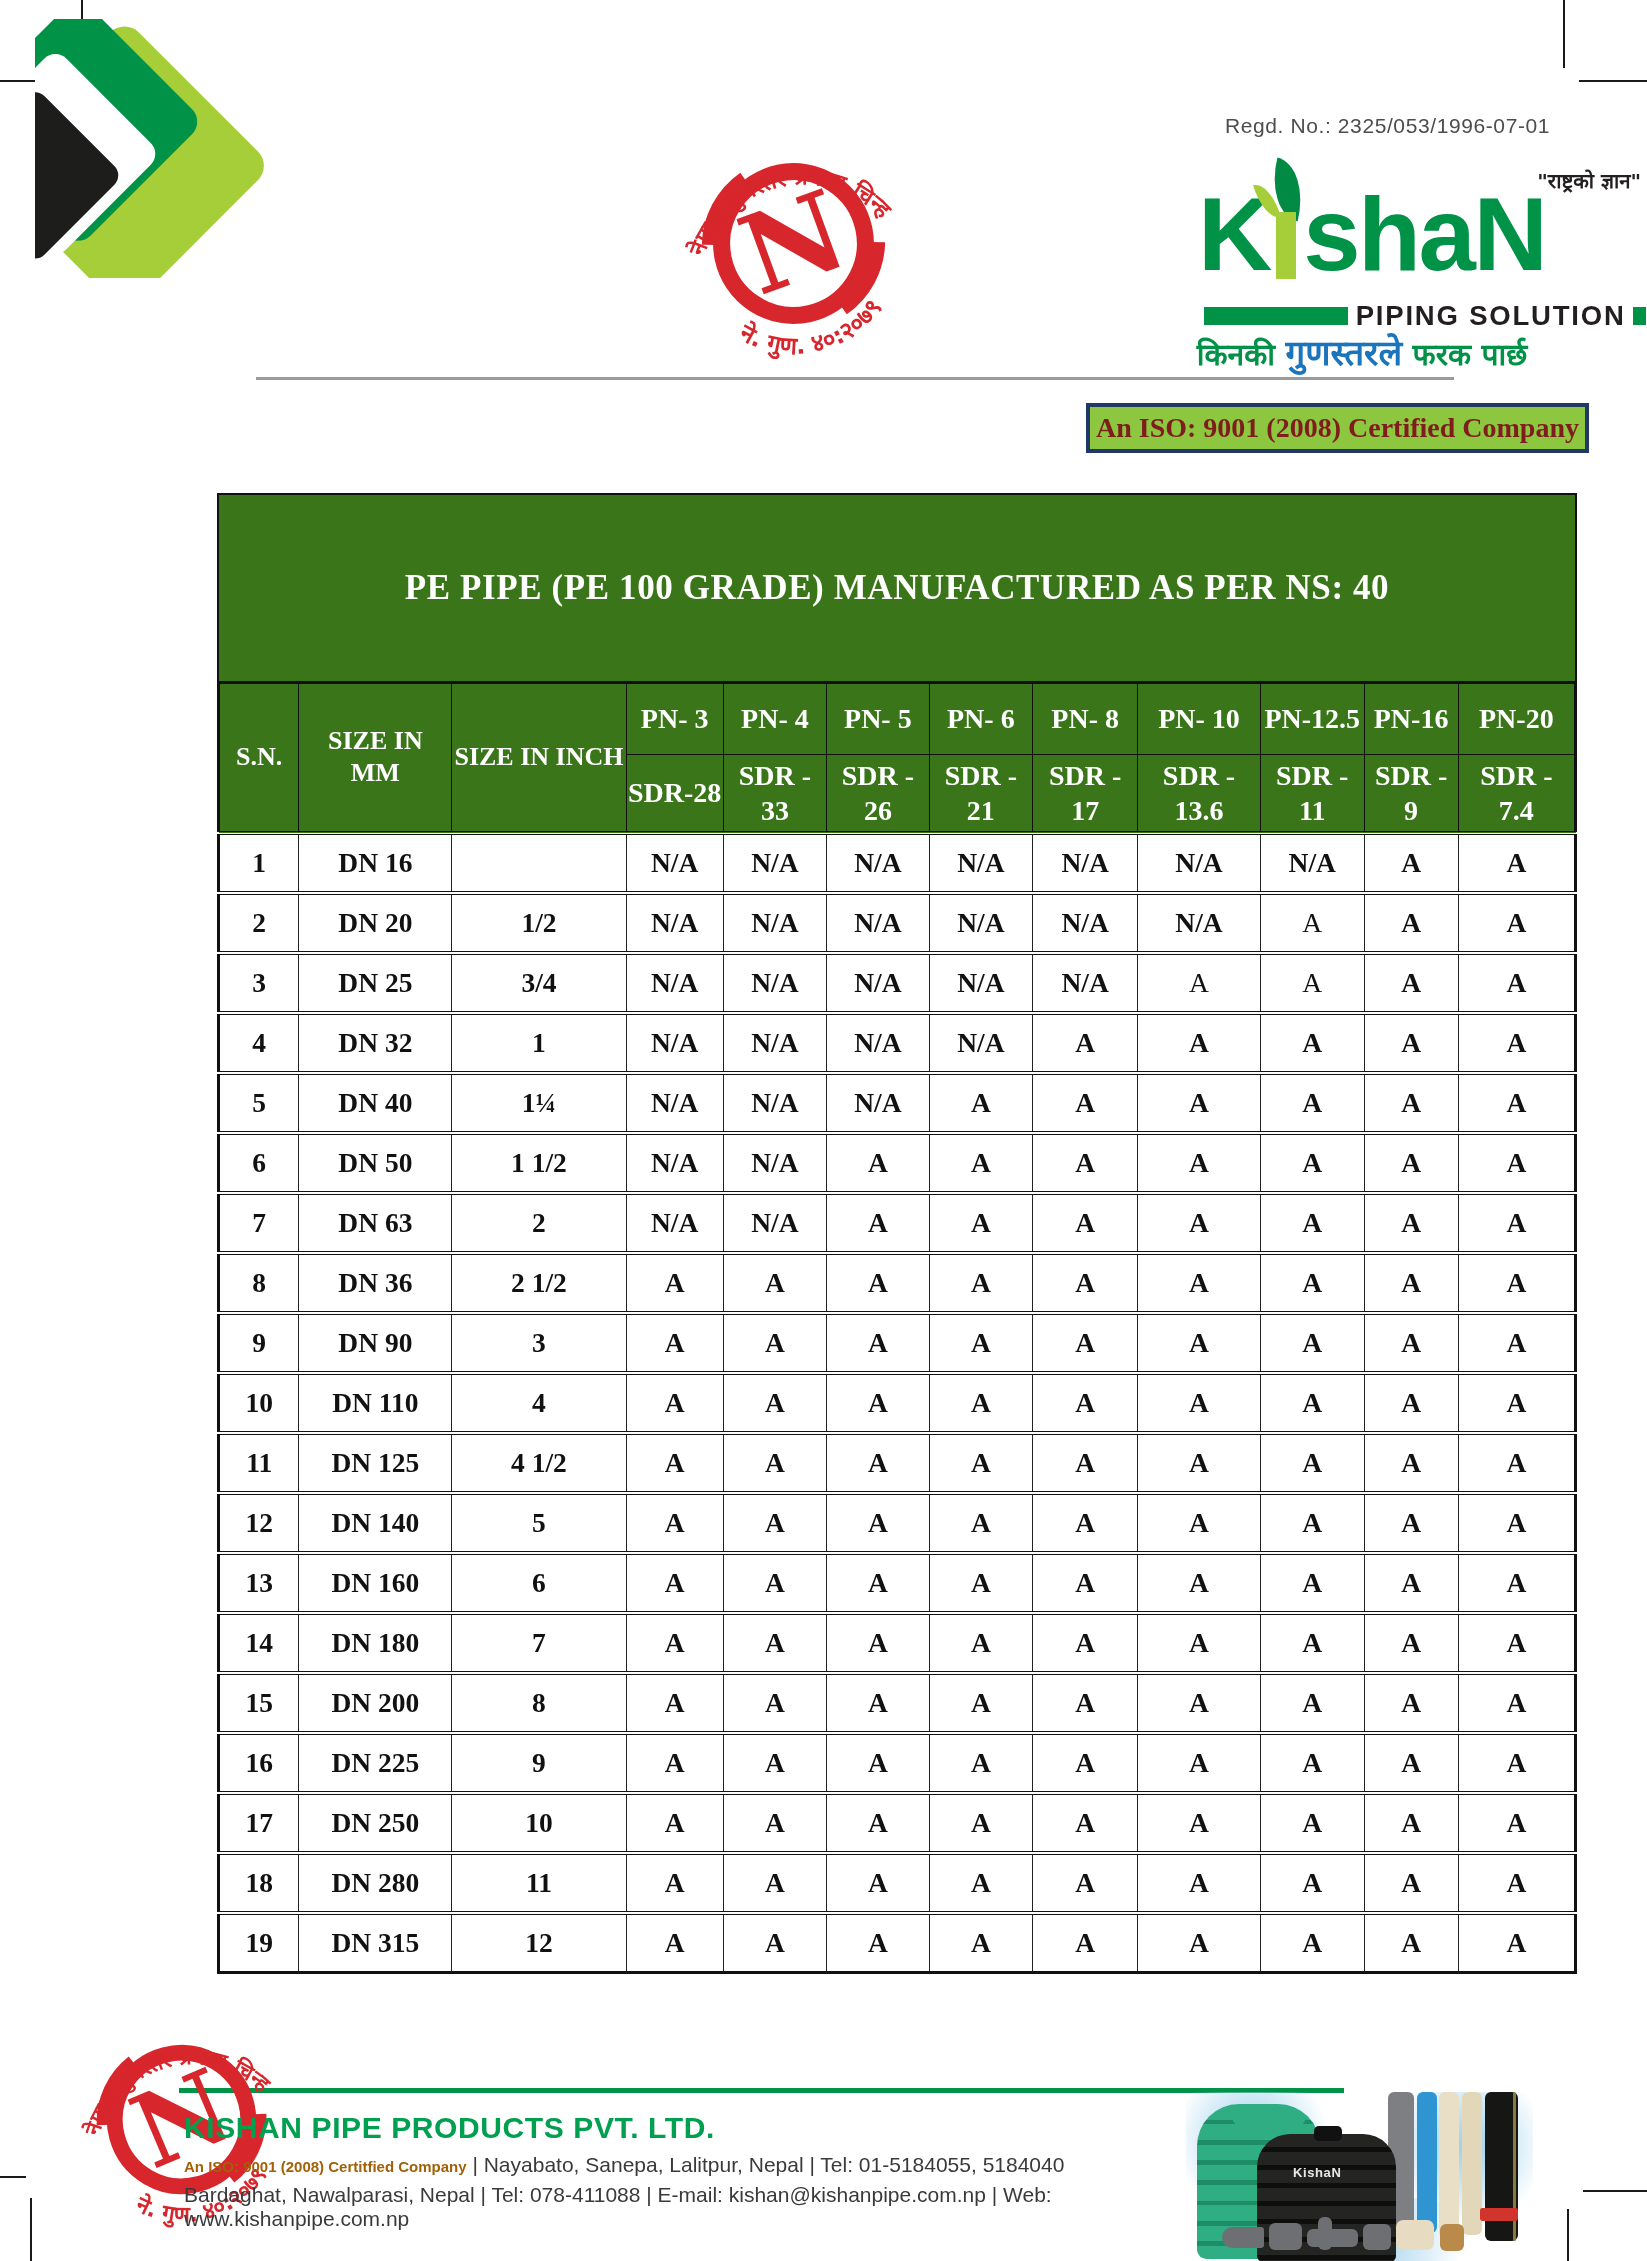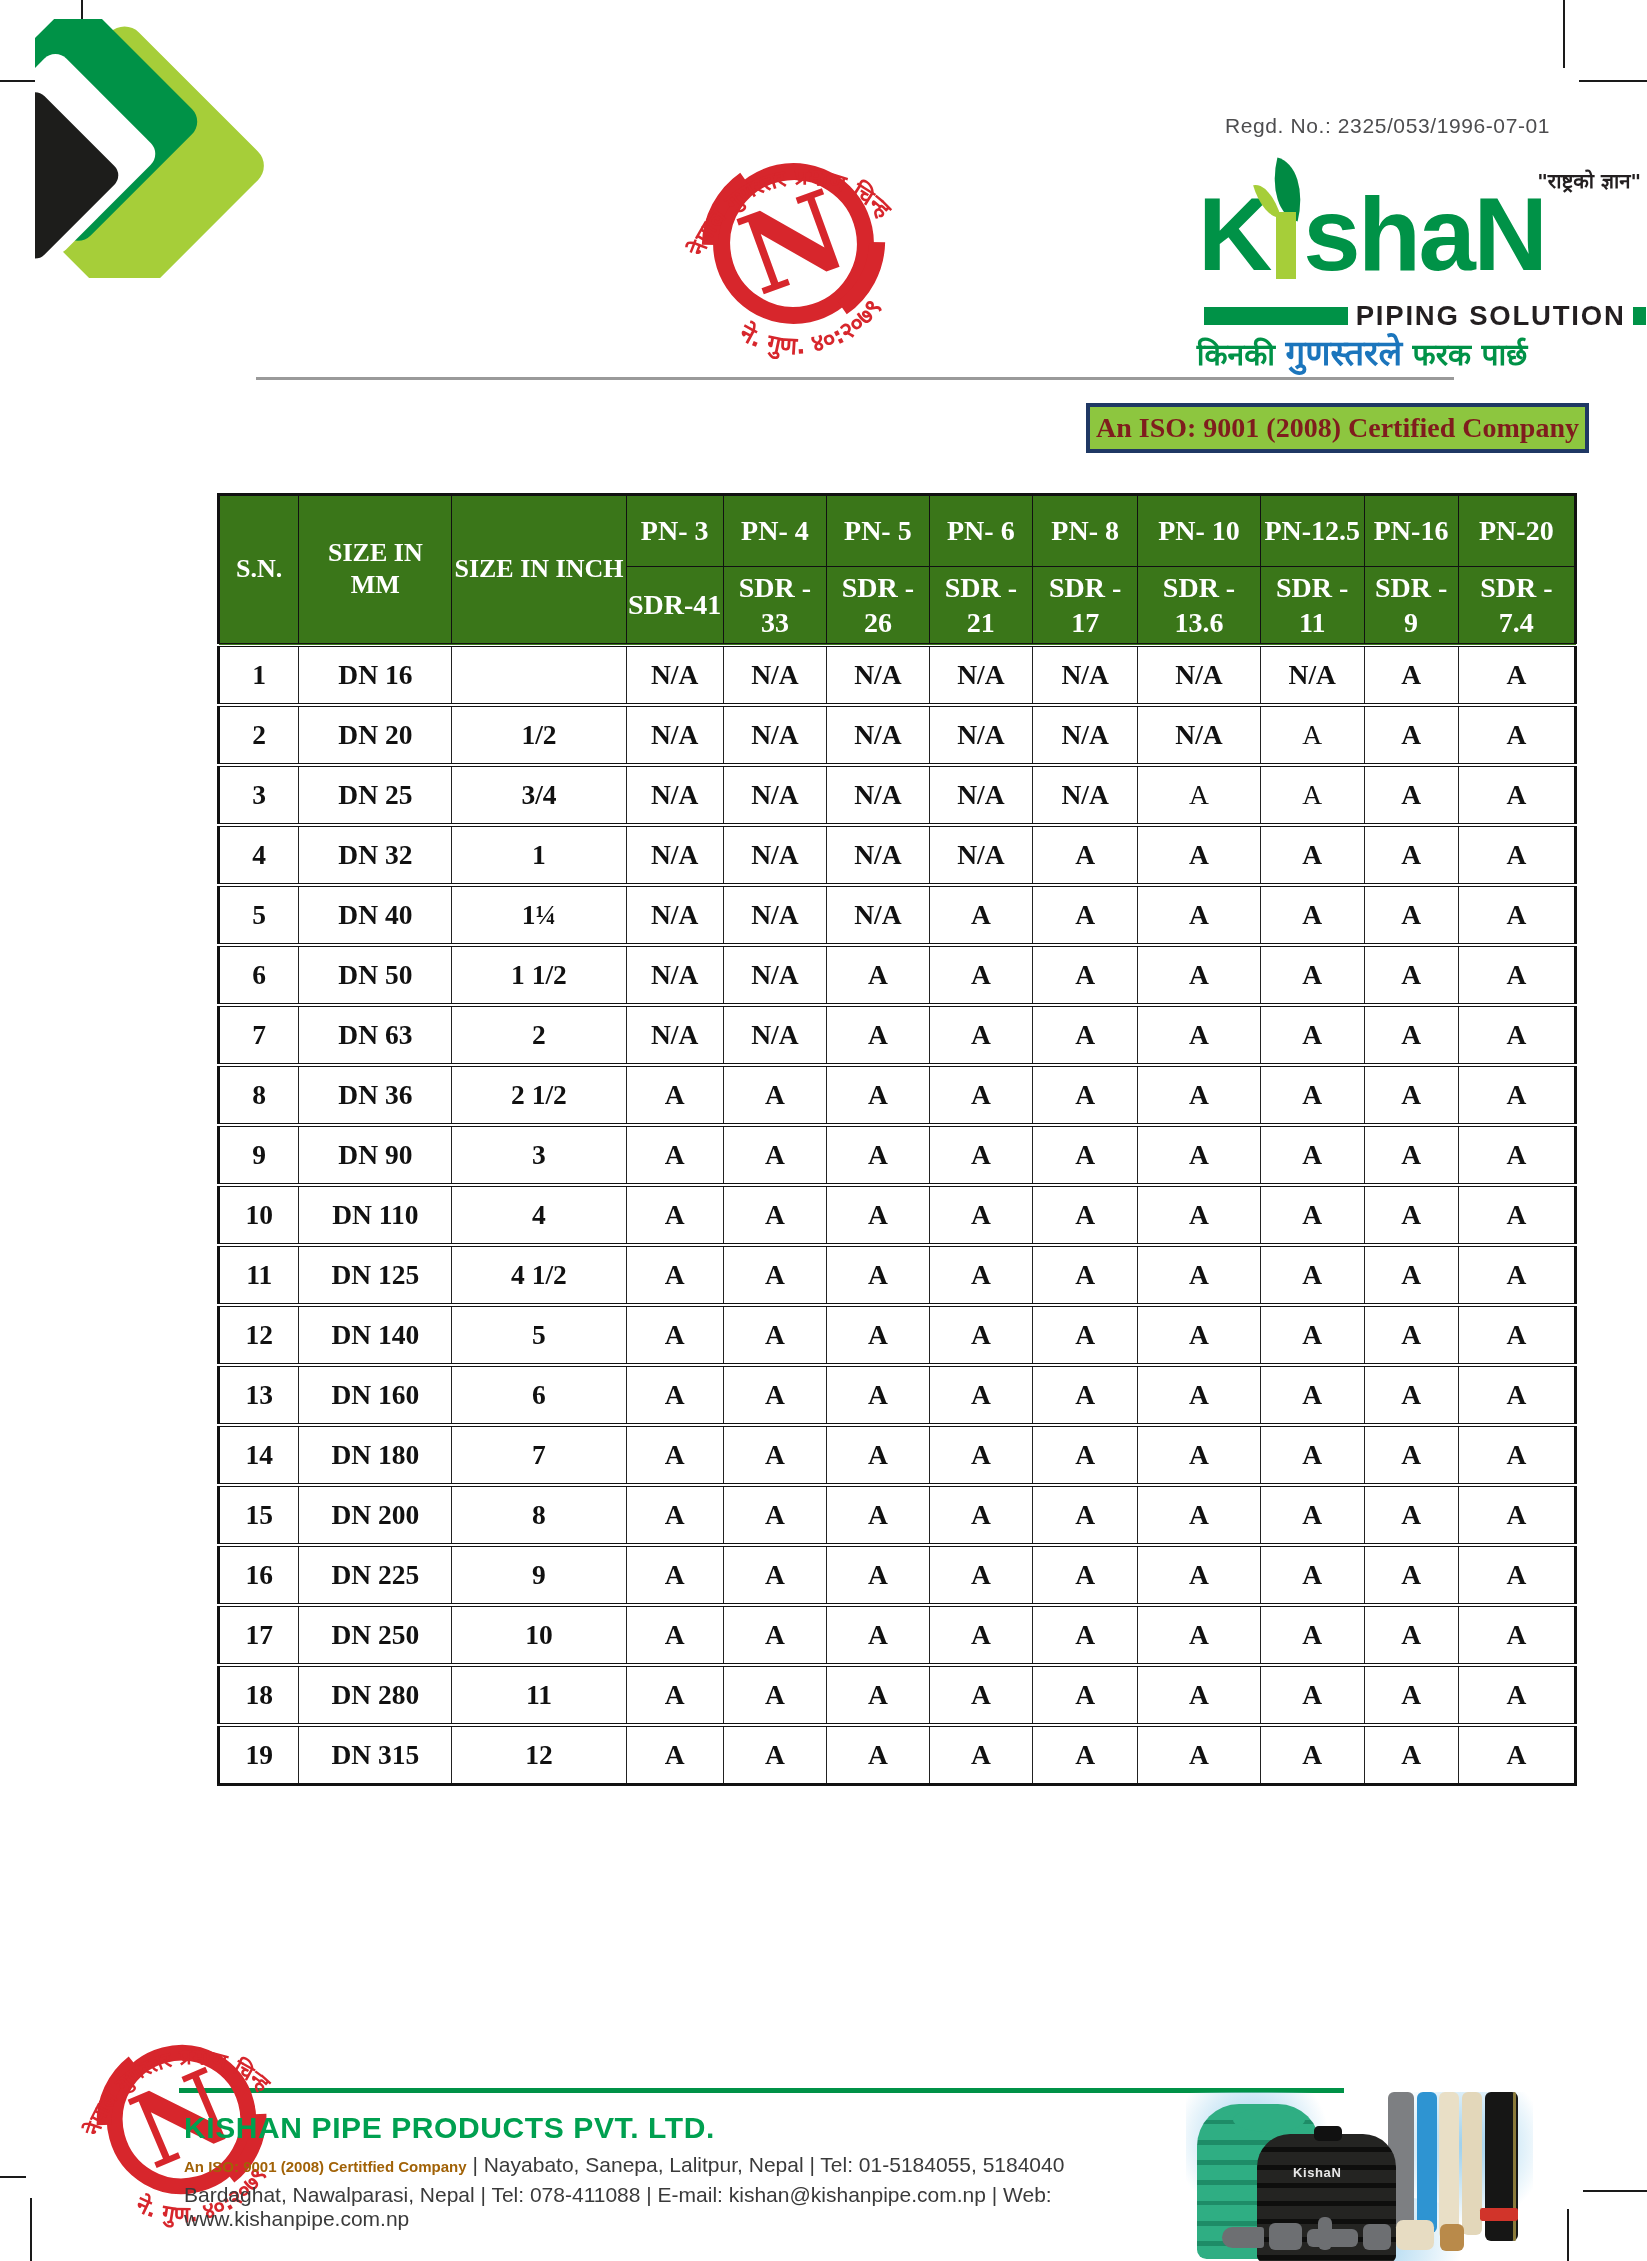--- a/index.html
+++ b/index.html
@@ -143,20 +143,21 @@
       <span class="blue">गुणस्तरले</span>
       <span>फरक पार्छ</span>
     </div>
   </div>
 
   <div id="sep-line"></div>
 
   <div id="iso-badge">An ISO: 9001 (2008) Certified Company</div>
 
   <div id="table-wrap">
+    <div id="table-title">PE PIPE (PE 100 GRADE) MANUFACTURED AS PER NS: 40</div>
     <table id="spec-table">
       <colgroup id="cols">
           <col style="width: 5.9%;">
           <col style="width: 11.2%;">
           <col style="width: 12.8%;">
           <col style="width: 7.1%;">
           <col style="width: 7.6%;">
           <col style="width: 7.5%;">
           <col style="width: 7.6%;">
           <col style="width: 7.7%;">
@@ -174,21 +175,21 @@
             <th>PN- 4</th>
             <th>PN- 5</th>
             <th>PN- 6</th>
             <th>PN- 8</th>
             <th>PN- 10</th>
             <th>PN-12.5</th>
             <th>PN-16</th>
             <th>PN-20</th>
           </tr>
           <tr class="sdr-row">
-            <th>SDR-41</th>
+            <th>SDR-28</th>
             <th>SDR - 33</th>
             <th>SDR - 26</th>
             <th>SDR - 21</th>
             <th>SDR - 17</th>
             <th>SDR - 13.6</th>
             <th>SDR - 11</th>
             <th>SDR - 9</th>
             <th>SDR - 7.4</th>
           </tr>
         </thead>

